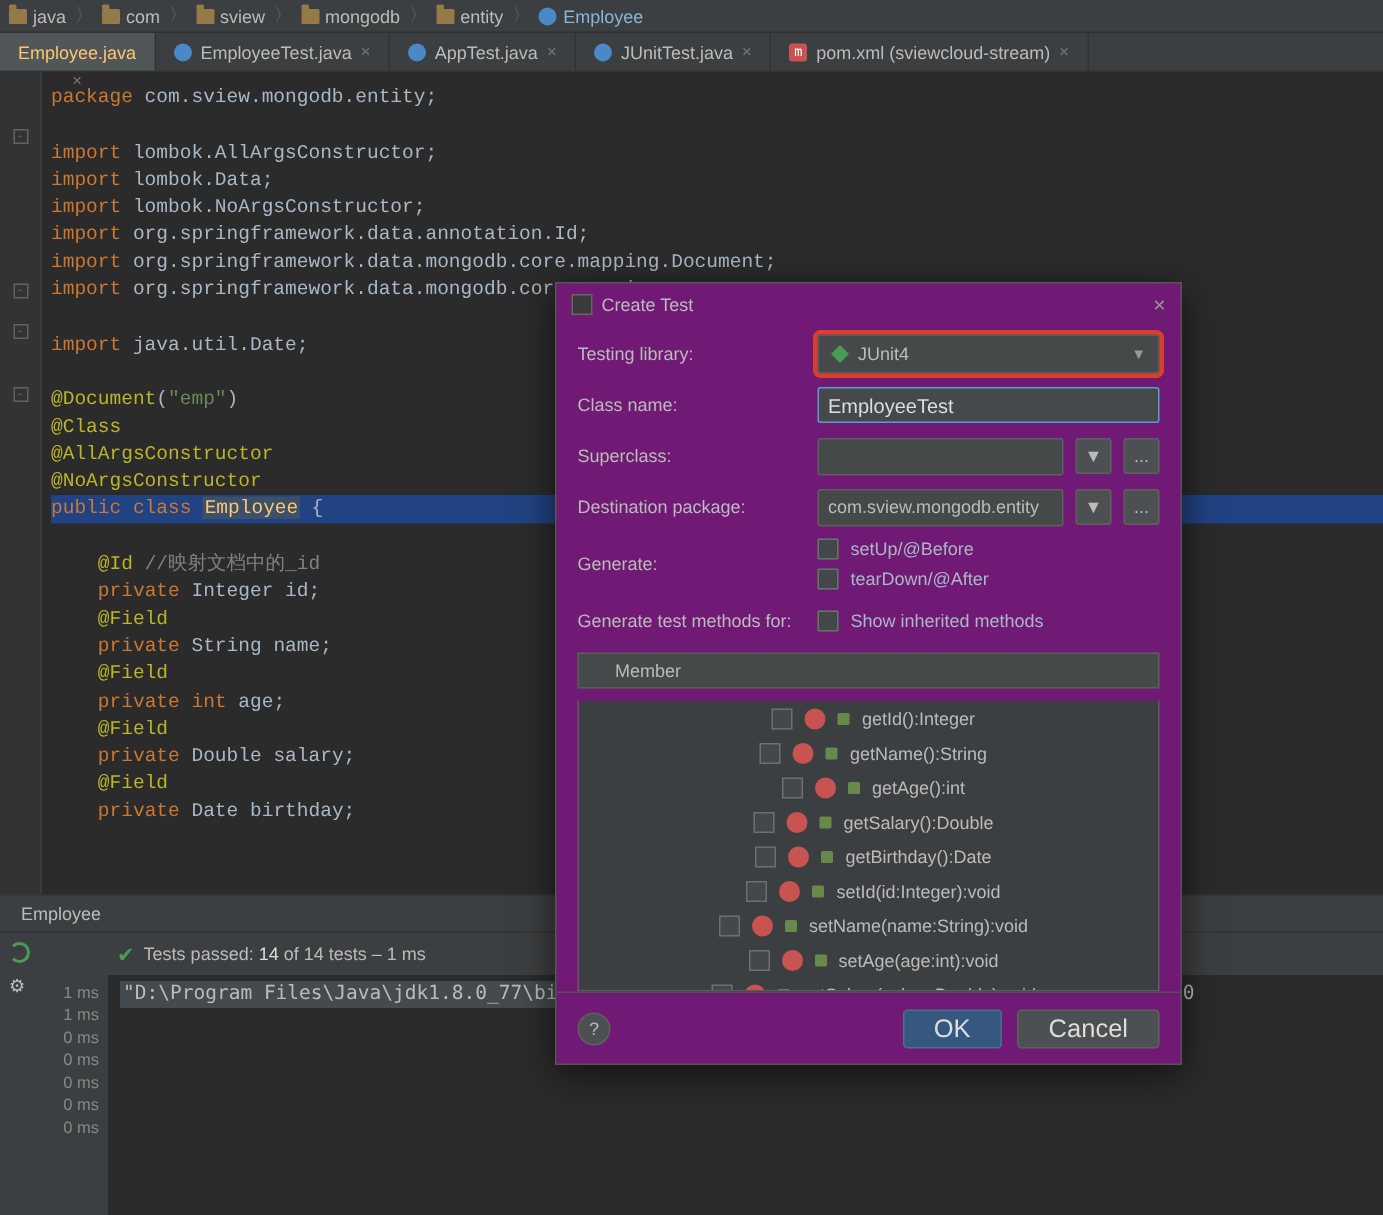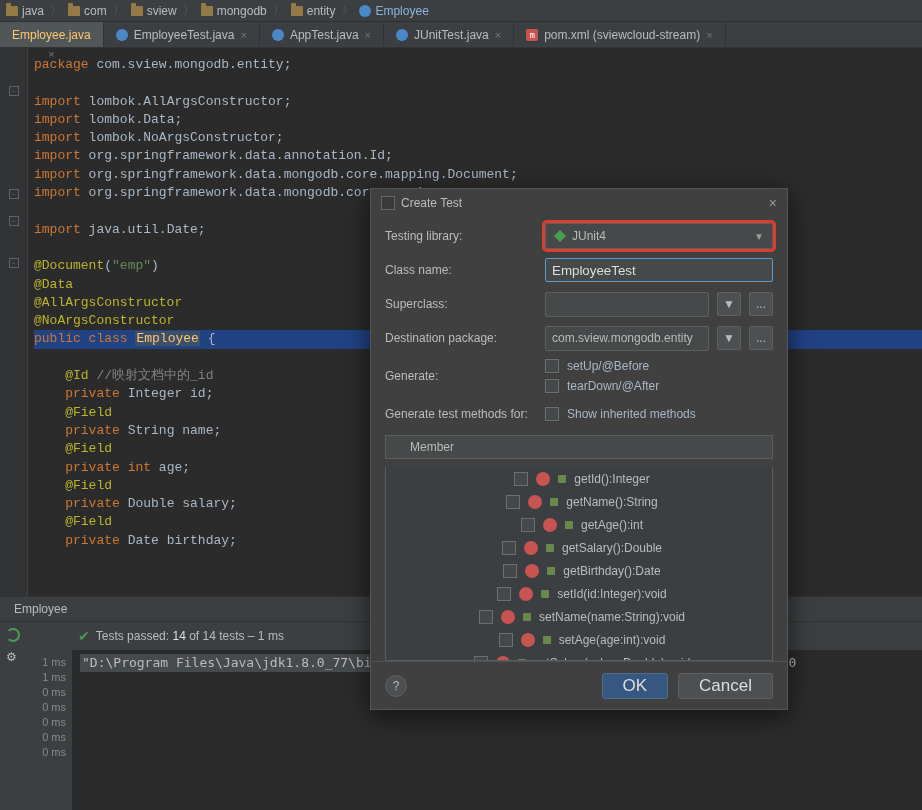--- a/index.html
+++ b/index.html
@@ -109,21 +109,21 @@
   .check-green{ color:#499c54; font-size:14px;}
   .run-out{
     flex:1; font-family:Consolas,monospace; font-size:13px; line-height:18px;
     color:#bbb; padding:4px 8px;
   }
   .run-out-first{ background:#444a4d; display:inline-block; padding:0 2px; }
 
   
   .dialog{
     position:absolute; left:370px; top:188px; width:418px; height:522px;
-    background:#404040; border:1px solid #555; box-shadow:0 6px 24px rgba(0,0,0,.6);
+    background:#701a75; border:1px solid #555; box-shadow:0 6px 24px rgba(0,0,0,.6);
     display:flex; flex-direction:column;
   }
   .dlg-title{
     height:28px; display:flex; align-items:center; justify-content:space-between;
     padding:0 10px; color:#bbb; font-size:12px;
   }
   .dlg-title .close{ color:#999; cursor:pointer; font-size:14px; }
   .dlg-body{ flex:1; padding:6px 14px 0 14px; display:flex; flex-direction:column; gap:8px; overflow:hidden;}
   .form-row{ display:flex; align-items:center; gap:8px; min-height:26px; }
   .form-label{ width:152px; color:#bbbbbb; }
@@ -270,21 +270,21 @@
 <span class="kw">import</span><span> lombok.AllArgsConstructor;</span>
 <span class="kw">import</span><span> lombok.Data;</span>
 <span class="kw">import</span><span> lombok.NoArgsConstructor;</span>
 <span class="kw">import</span><span> org.springframework.data.annotation.Id;</span>
 <span class="kw">import</span><span> org.springframework.data.mongodb.core.mapping.Document;</span>
 <span class="kw">import</span><span> org.springframework.data.mongodb.core.mappi</span>
 
 <span class="kw">import</span><span> java.util.Date;</span>
 
 <span class="ann">@Document</span><span>(</span><span class="str">"emp"</span><span>)</span>
-<span class="ann">@Data</span>
+<span class="ann">@Class</span>
 <span class="ann">@AllArgsConstructor</span>
 <span class="ann">@NoArgsConstructor</span>
 <span class="sel-line"><span class="kw">public </span><span class="kw">class </span><span class="classname">Employee</span><span> {</span></span>
 
     <span class="ann">@Id </span><span class="cmt">//映射文档中的_id</span>
     <span class="kw">private </span><span>Integer </span><span>id;</span>
     <span class="ann">@Field</span>
     <span class="kw">private </span><span>String </span><span>name;</span>
     <span class="ann">@Field</span>
     <span class="kw">private </span><span class="kw">int </span><span>age;</span>

